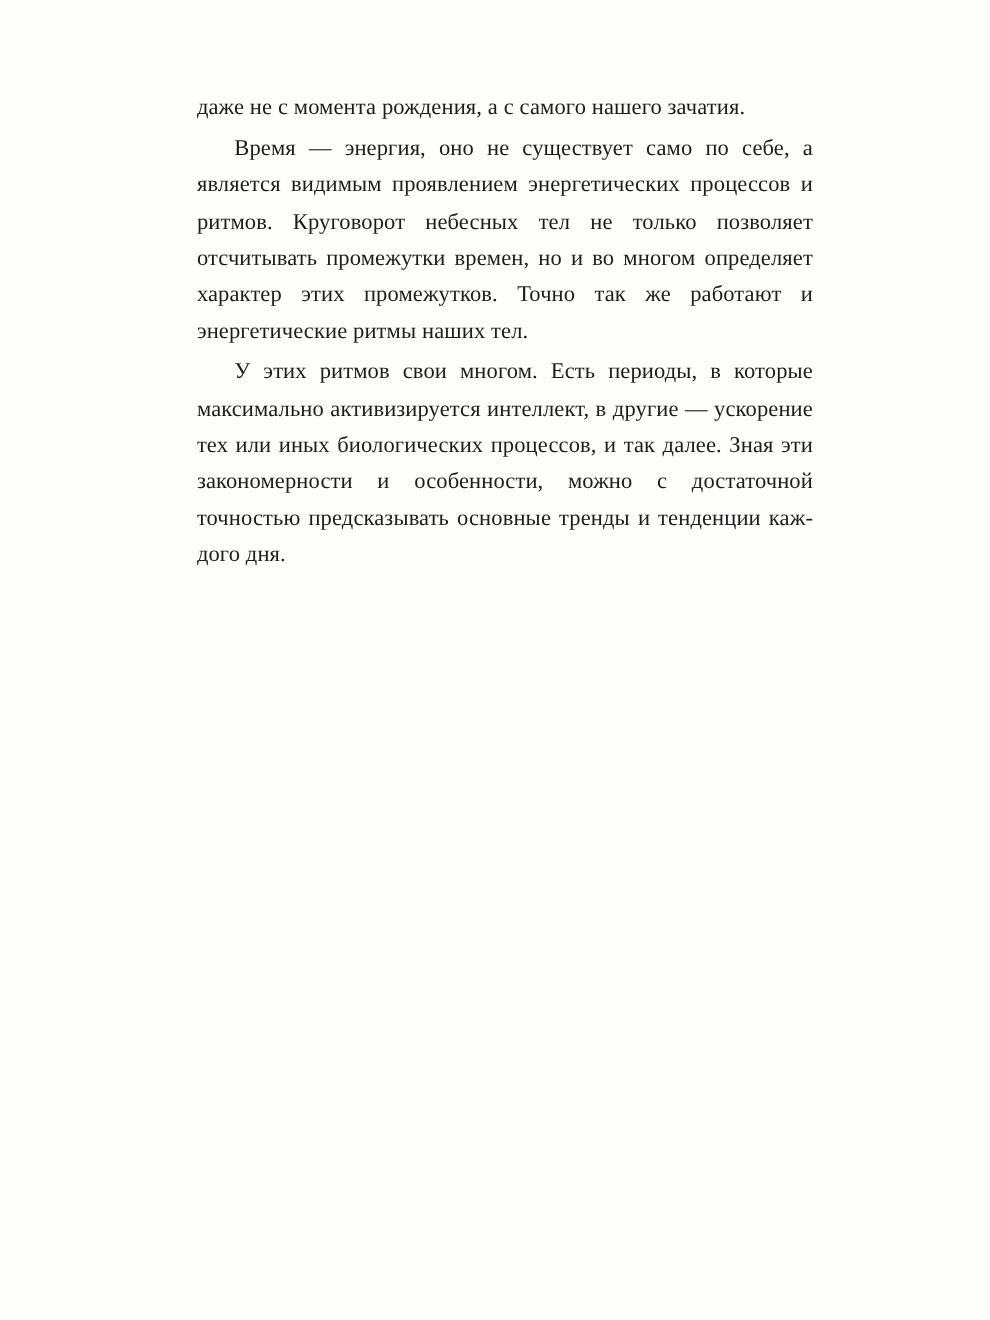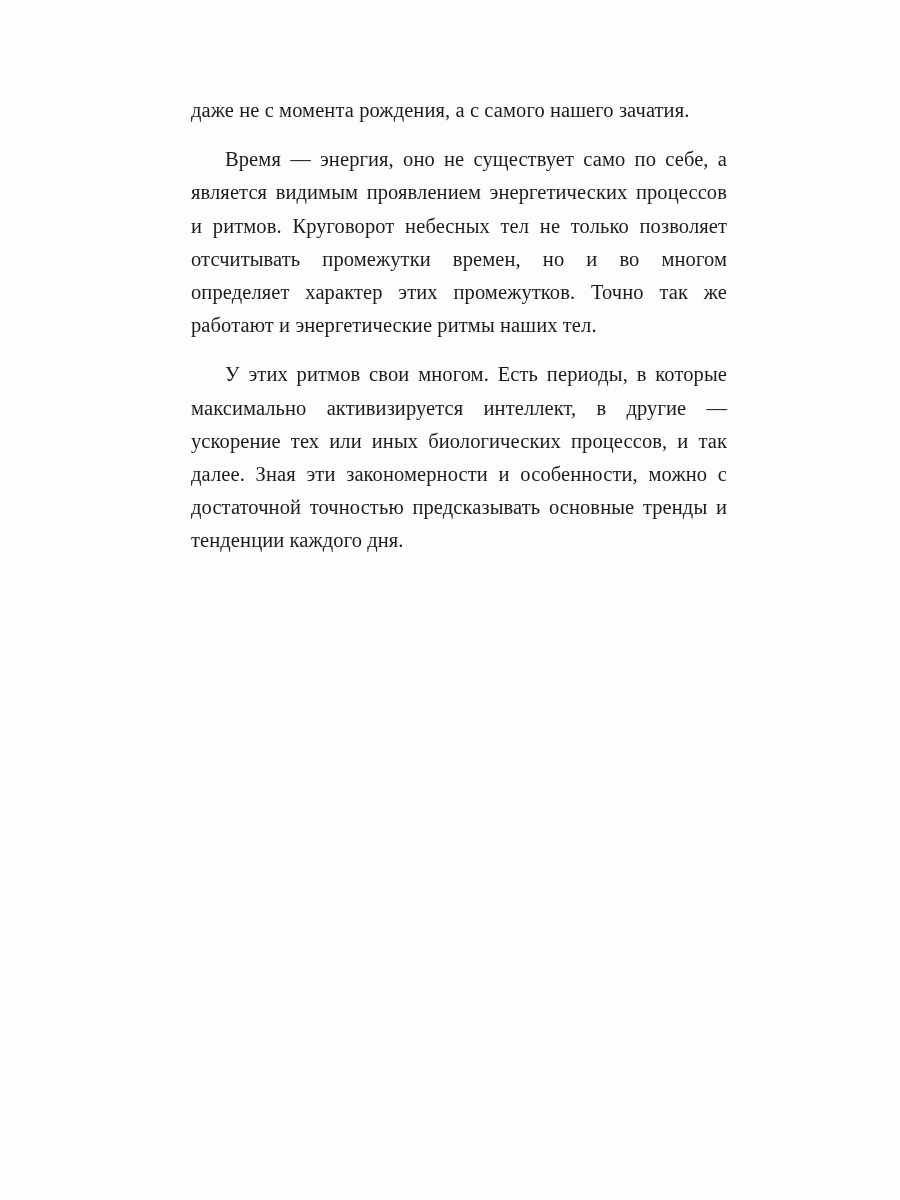--- a/index.html
+++ b/index.html
@@ -20,21 +20,21 @@
     box-sizing: border-box;
     background: #fdfdfc;
   }
   .text-column {
     position: absolute;
     left: 175px;
     top: 78px;
     width: 568px;
   }
   .para {
-    margin: 16px;
+    margin: 4px;
     font-size: 20.5px;
     line-height: 33.2px;
     text-align: justify;
     text-justify: inter-word;
     hyphens: manual;
     letter-spacing: 0.1px;
   }
   .para.indent {
     text-indent: 34px;
   }

